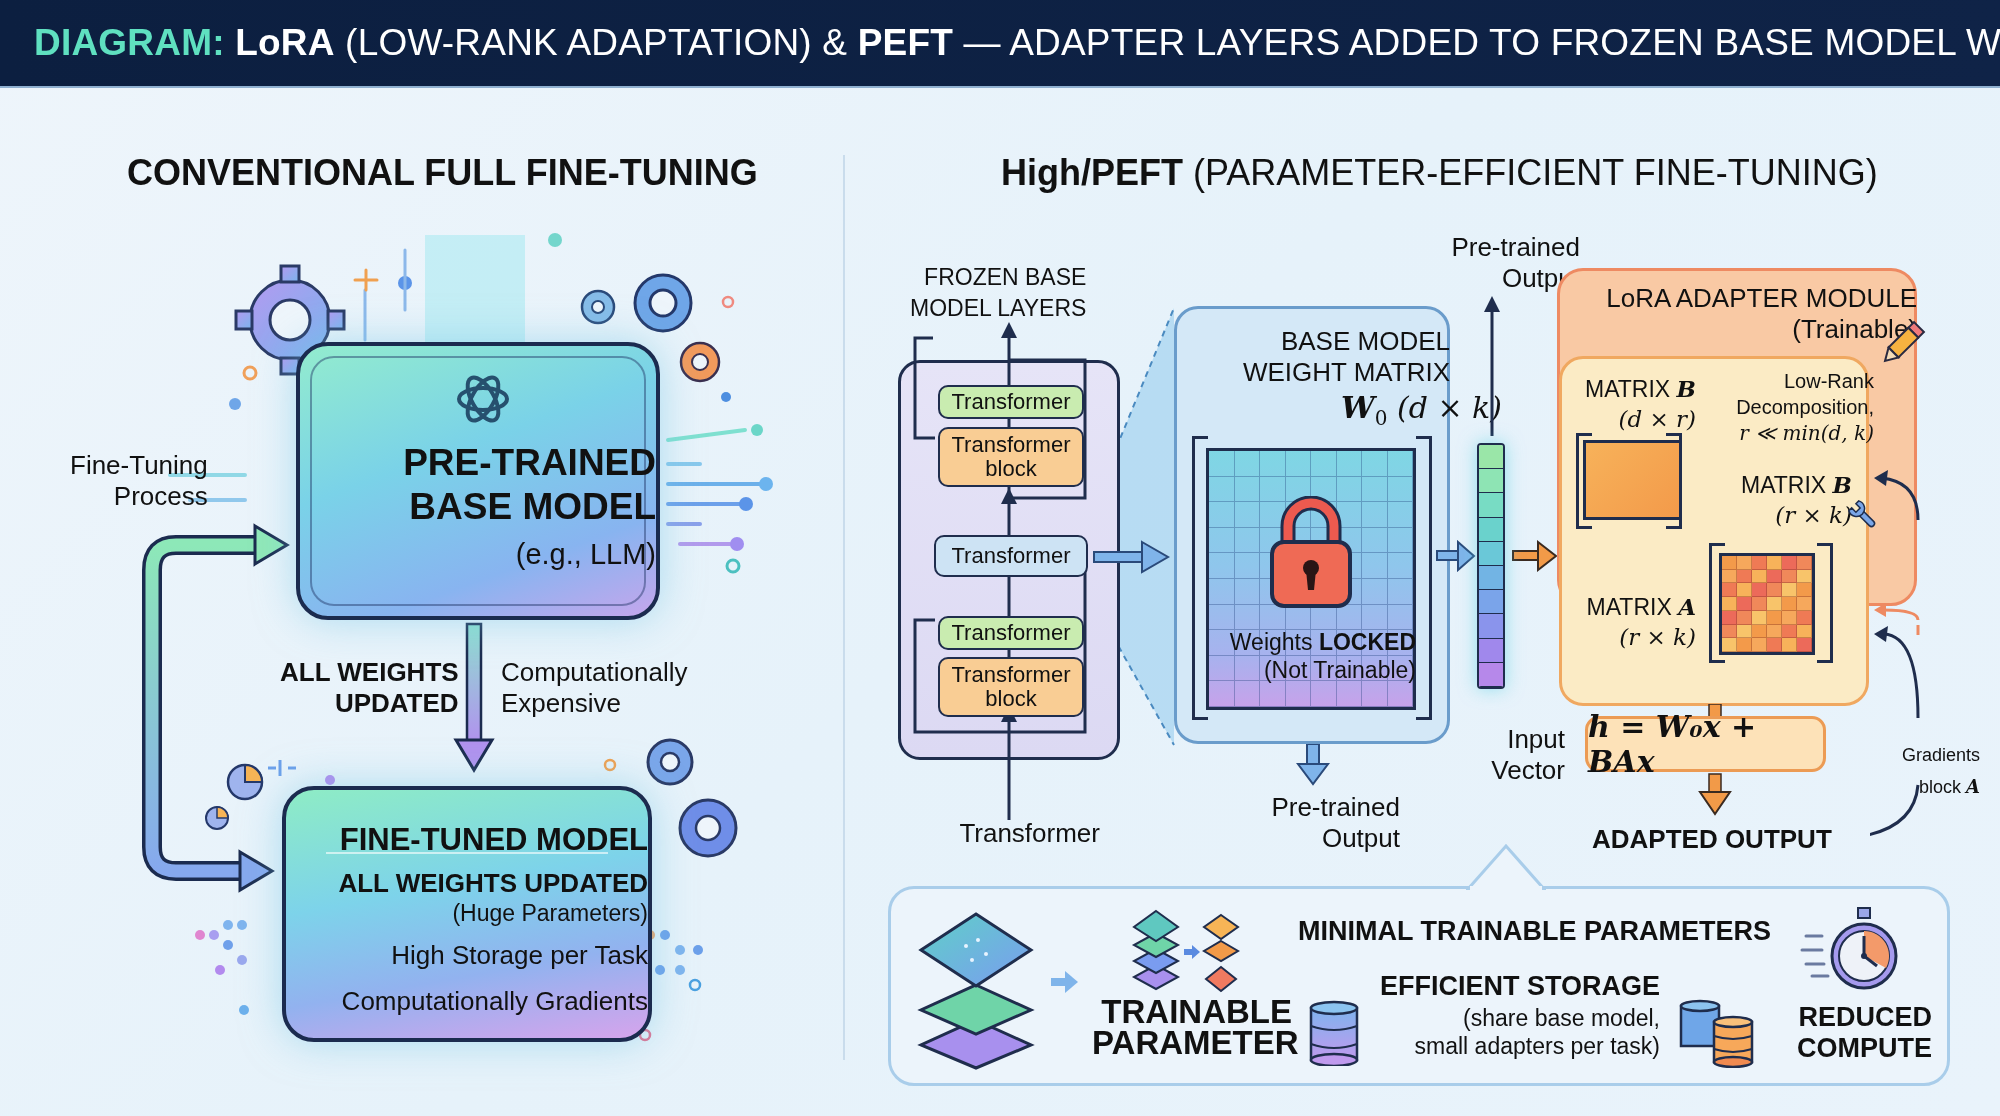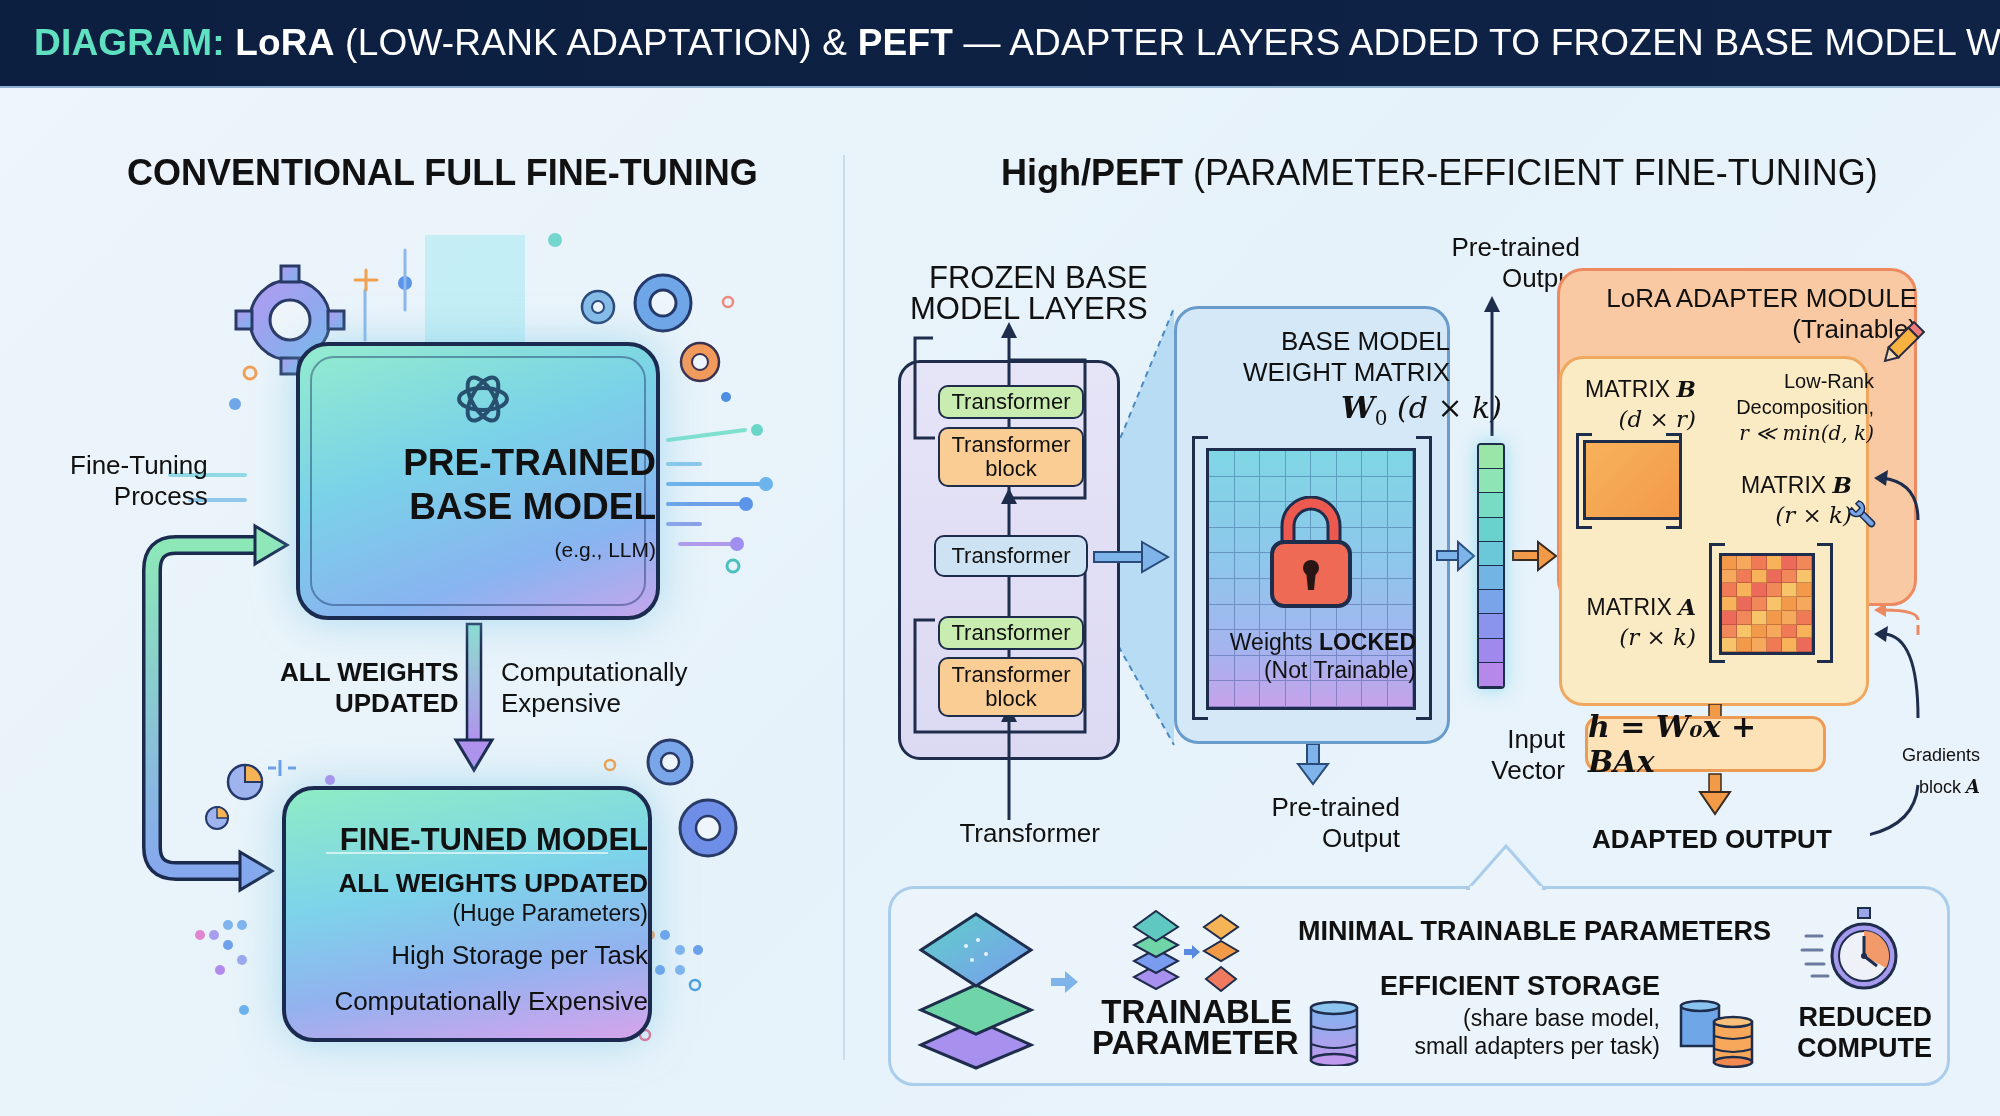--- a/index.html
+++ b/index.html
@@ -264,42 +264,42 @@
     <g fill="none" stroke="#26506e" stroke-width="4">
       <ellipse cx="31" cy="31" rx="24" ry="11"></ellipse>
       <ellipse cx="31" cy="31" rx="24" ry="11" transform="rotate(60 31 31)"></ellipse>
       <ellipse cx="31" cy="31" rx="24" ry="11" transform="rotate(120 31 31)"></ellipse>
     </g>
   </svg>
   <div class="abs center bold" style="left:0; right:0; top:95px; font-size:37px; line-height:44px;">
     <div>PRE-TRAINED</div>
     <div>BASE MODEL</div>
   </div>
-  <div class="abs center" style="left:0; right:0; top:192px; font-size:21px;padding-left:24px;">(e.g., LLM)</div>
+  <div class="abs center" style="left:0; right:0; top:192px; font-size:29px;padding-left:24px;">(e.g., LLM)</div>
 </div>
 
 <div class="txt center bold" style="left:280px; top:657px; font-size:26px; line-height:31px;">
   <div>ALL WEIGHTS</div>
   <div>UPDATED</div>
 </div>
 <div class="txt" style="left:501px; top:657px; font-size:26px; line-height:31px;">
   <div>Computationally</div>
   <div>Expensive</div>
 </div>
 
 <div id="finetuned-box" class="bigbox">
   <div class="abs center bold" style="left:0; right:0; top:32px; font-size:31px;">FINE-TUNED MODEL</div>
   <div class="abs" style="left:40px; right:40px; top:62px; height:2px; background:rgba(255,255,255,0.6);"></div>
   <div class="abs center bold" style="left:0; right:0; top:78px; font-size:26px;">ALL WEIGHTS UPDATED</div>
   <div class="abs center" style="left:0; right:0; top:110px; font-size:23px;">(Huge Parameters)</div>
   <div class="abs center" style="left:0; right:0; top:150px; font-size:26px;">High Storage per Task</div>
-  <div class="abs center" style="left:0; right:0; top:196px; font-size:26px;">Computationally Expensive</div>
-</div>
-
-<div class="txt center" style="left:910px; top:262px; font-size:31px; line-height:31px;">
+  <div class="abs center" style="left:0; right:0; top:196px; font-size:26px;">Computationally Gradients</div>
+</div>
+
+<div class="txt center" style="left:910px; top:262px; font-size:23px; line-height:31px;">
   <div>FROZEN BASE</div>
   <div>MODEL LAYERS</div>
 </div>
 
 <svg class="abs" style="left:1060px; top:300px;" width="130" height="460">
   <polygon points="10,260 114,8 114,445" fill="#7ec0ec" opacity="0.45"></polygon>
   <line x1="10" y1="260" x2="114" y2="8" stroke="#4a8ac0" stroke-width="2" stroke-dasharray="6,5"></line>
   <line x1="10" y1="260" x2="114" y2="445" stroke="#4a8ac0" stroke-width="2" stroke-dasharray="6,5"></line>
 </svg>
 

